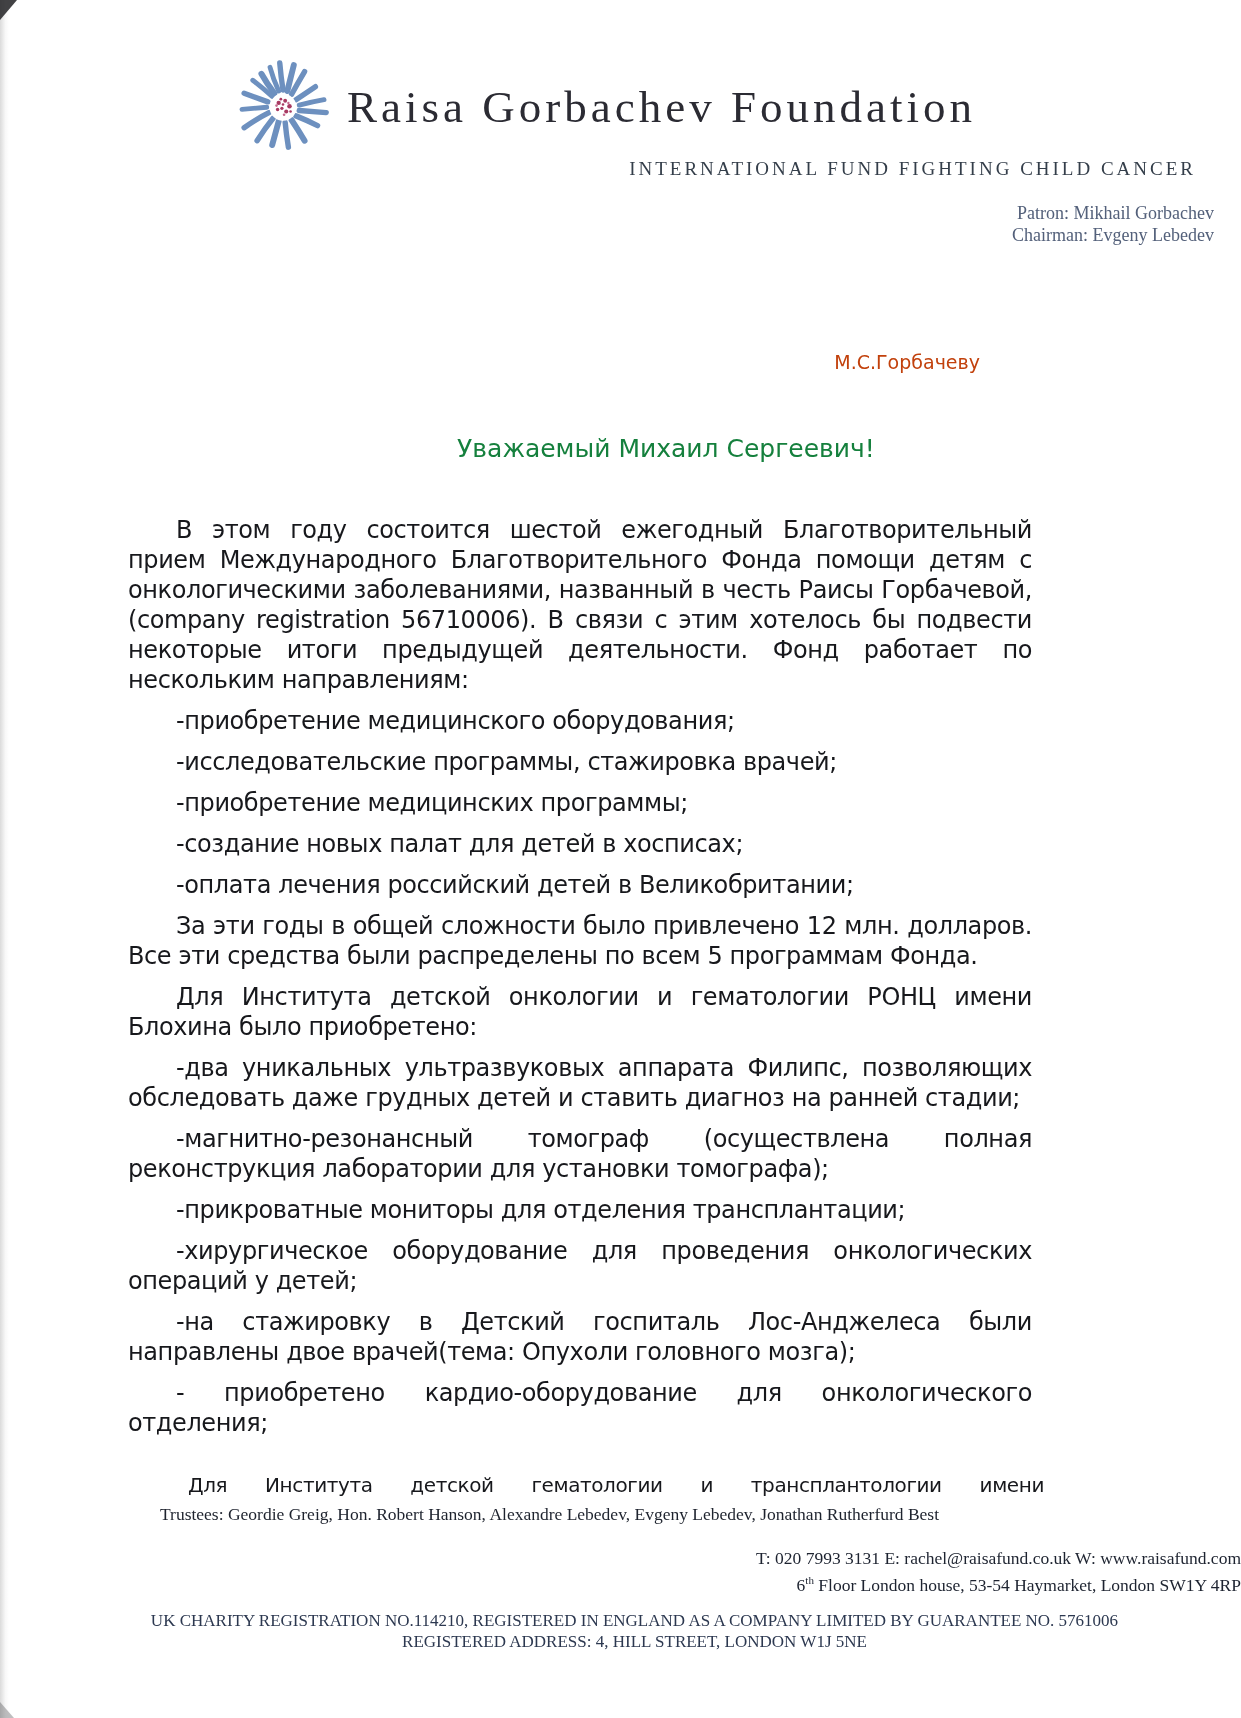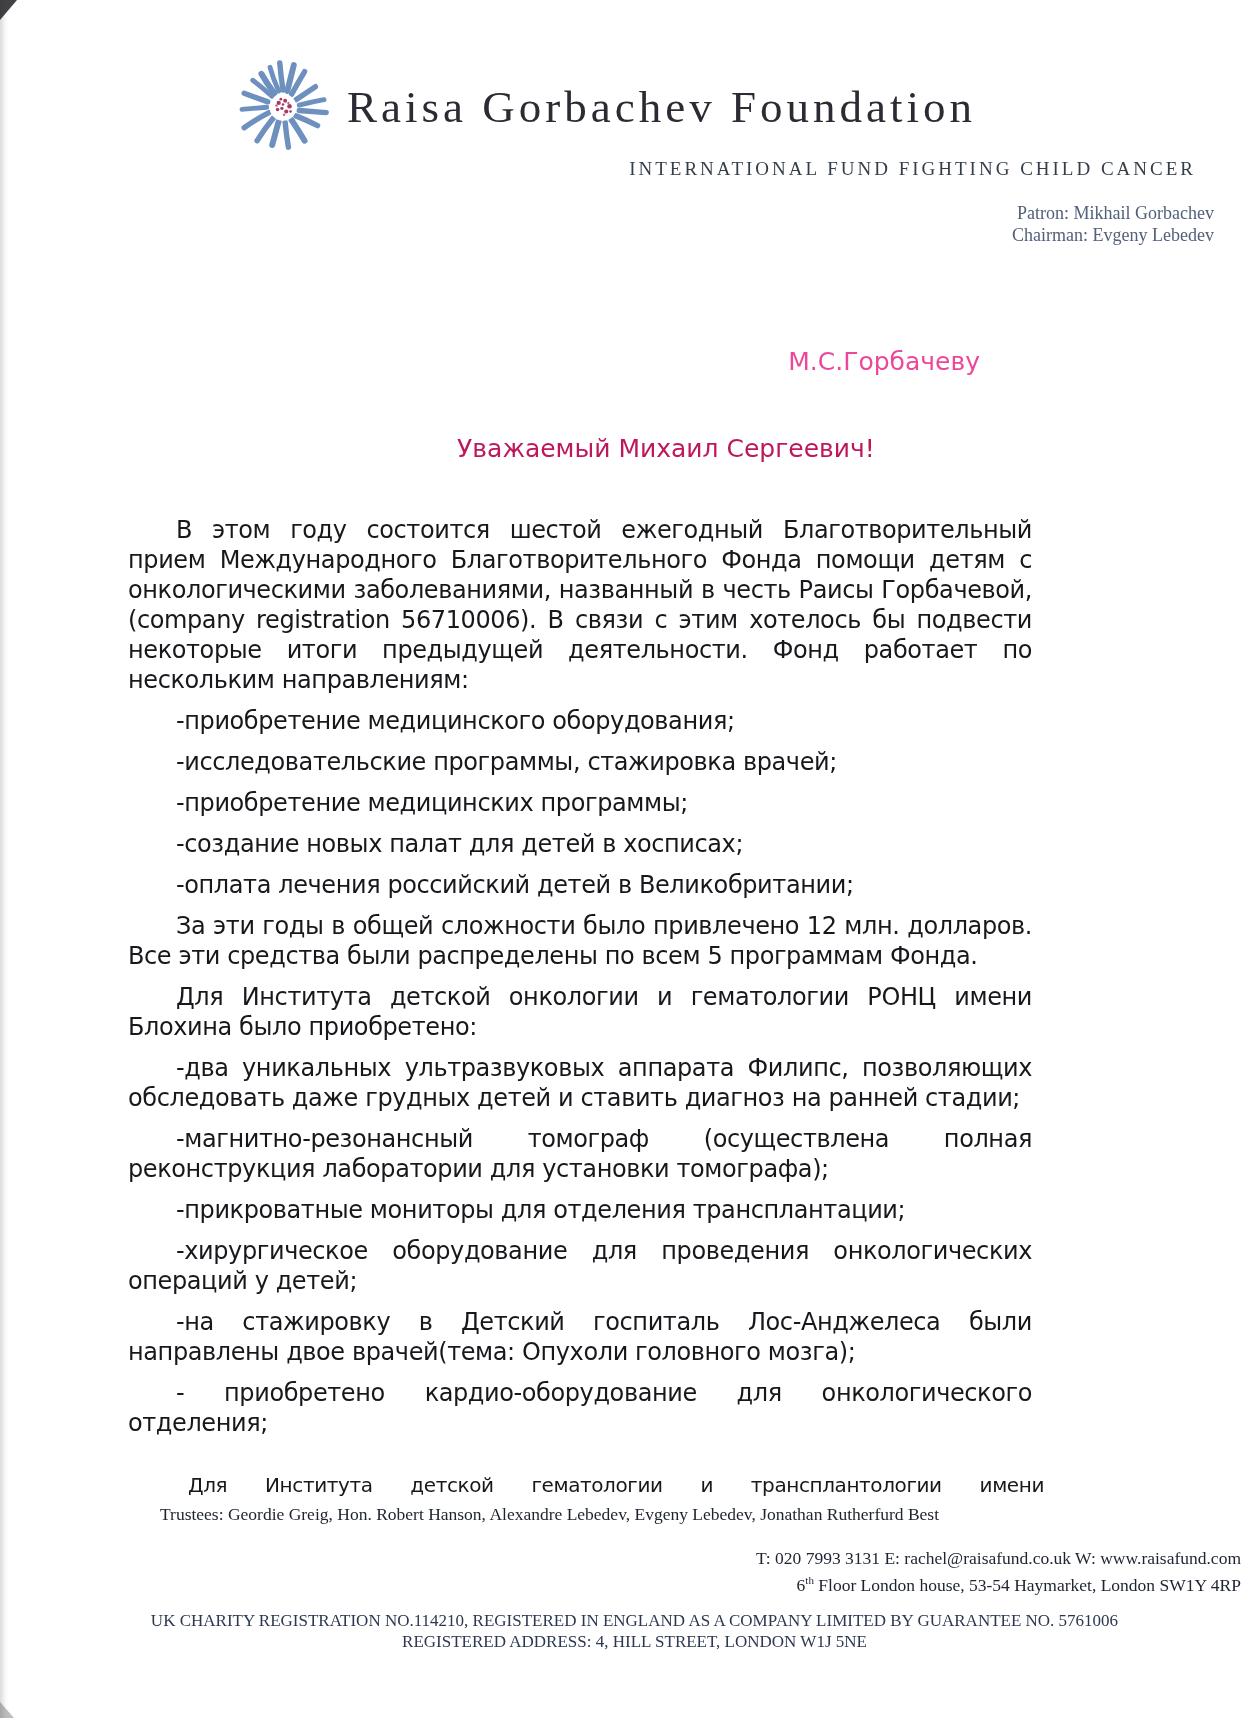--- a/index.html
+++ b/index.html
@@ -50,26 +50,26 @@
     margin-top:22px;
     font-family:"Liberation Serif", serif;
     font-size:18px; line-height:22px; color:#53607a;
     transform:translateX(-27px);
   }
 
   
   .letter-body { position:absolute; left:128px; top:347px; width:904px; }
   .addressee {
     text-align:right; padding-right:52px;
-    font-size:25px; line-height:30px; color:#ec4899;
+    font-size:19px; line-height:30px; color:#c2410c;
   }
   .salutation {
     margin-top:57px;
     text-align:center; transform:translateX(86px);
-    font-size:25px; line-height:30px; color:#be185d;
+    font-size:25px; line-height:30px; color:#15803d;
   }
   .blocks { margin-top:51px; }
   .para {
     font-size:24px; line-height:30px; letter-spacing:-0.4px;
     text-align:justify; text-indent:48px;
     margin:0 0 11px 0;
   }
   .closing-line {
     position:absolute; left:140px; top:1470px; width:904px;
     font-size:20px; line-height:30px; letter-spacing:-0.4px;

